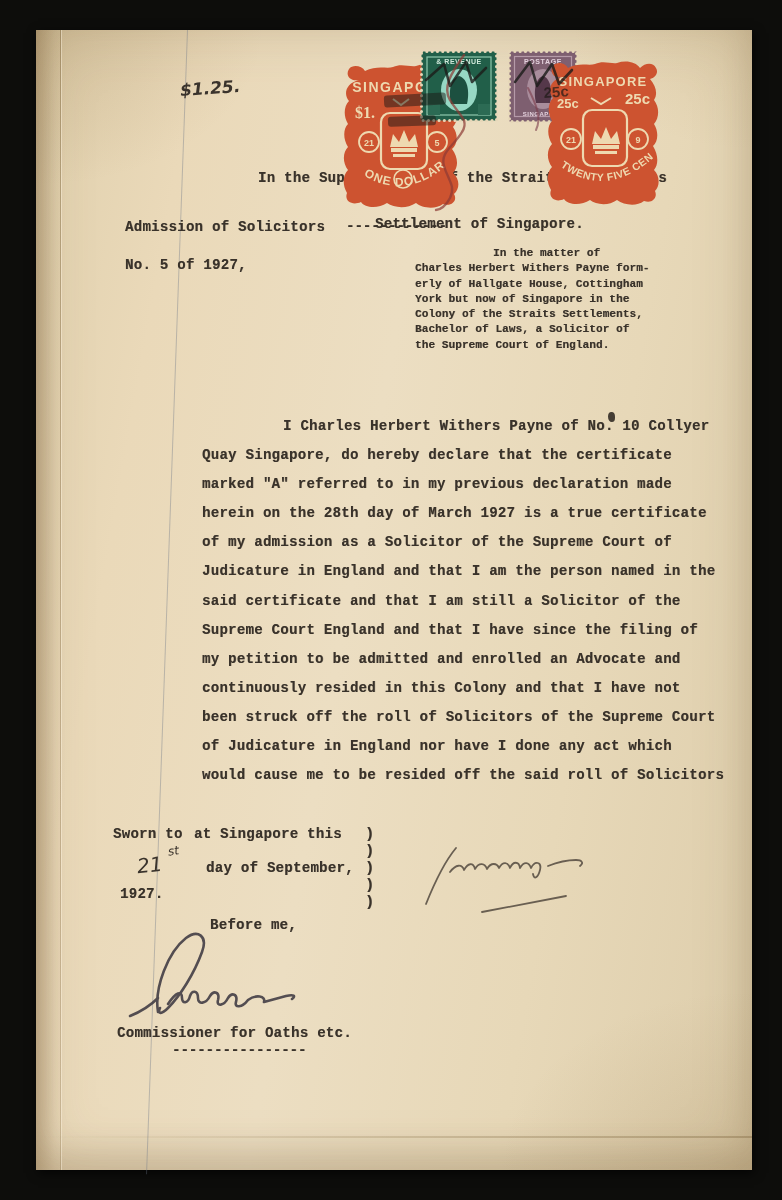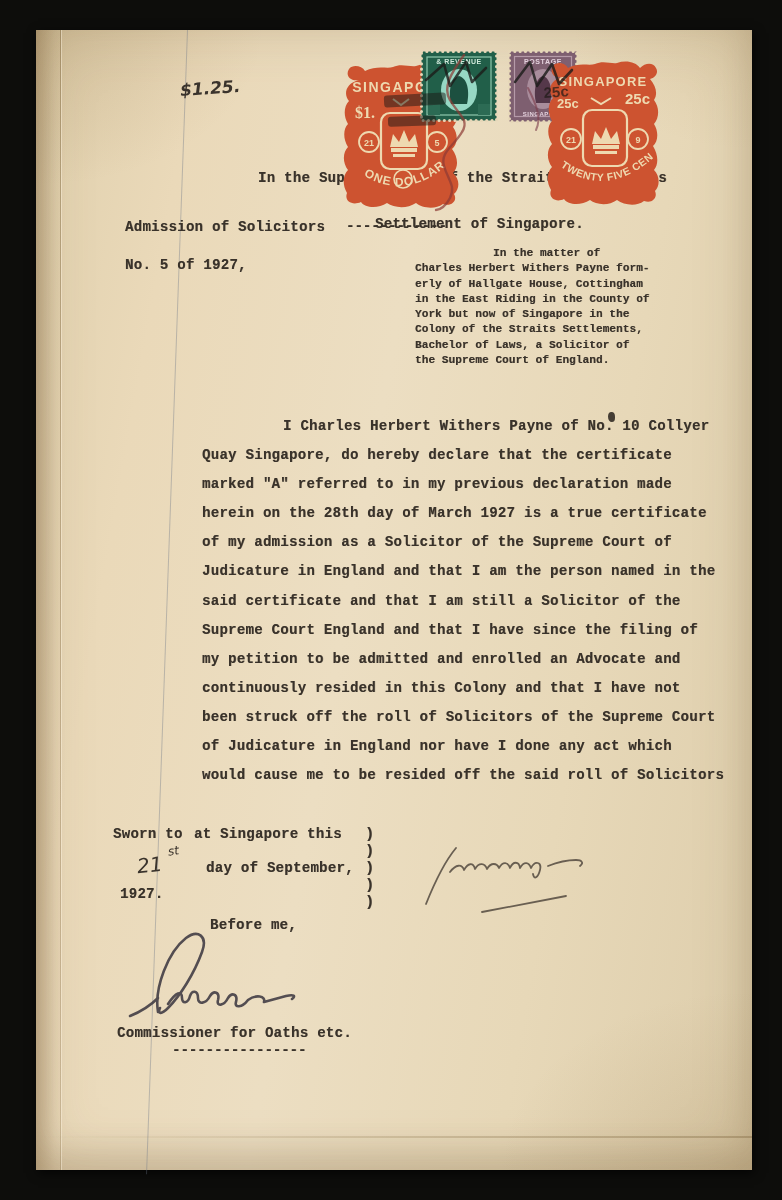--- a/index.html
+++ b/index.html
@@ -167,21 +167,20 @@
   <div class="tw sz14 hdr2">Settlement of Singapore.</div>
   <div class="tw sz14 hdrd">------------</div>
 
   <div class="tw sz14 case1">Admission of Solicitors</div>
   <div class="tw sz14 case2">No. 5 of 1927,</div>
 
   <div class="tw sz13 matter">
     <div>In the matter of</div>
     <div>Charles Herbert Withers Payne form-</div>
     <div>erly of Hallgate House, Cottingham</div>
-    <div>in the East Riding in the County of</div>
     <div>York but now of Singapore in the</div>
     <div>Colony of the Straits Settlements,</div>
     <div>Bachelor of Laws, a Solicitor of</div>
     <div>the Supreme Court of England.</div>
   </div>
   <div class="ink-dot"></div>
 
   <div class="tw sz14 bodytxt">
     <div>I Charles Herbert Withers Payne of No. 10 Collyer</div>
     <div>Quay Singapore, do hereby declare that the certificate</div>

